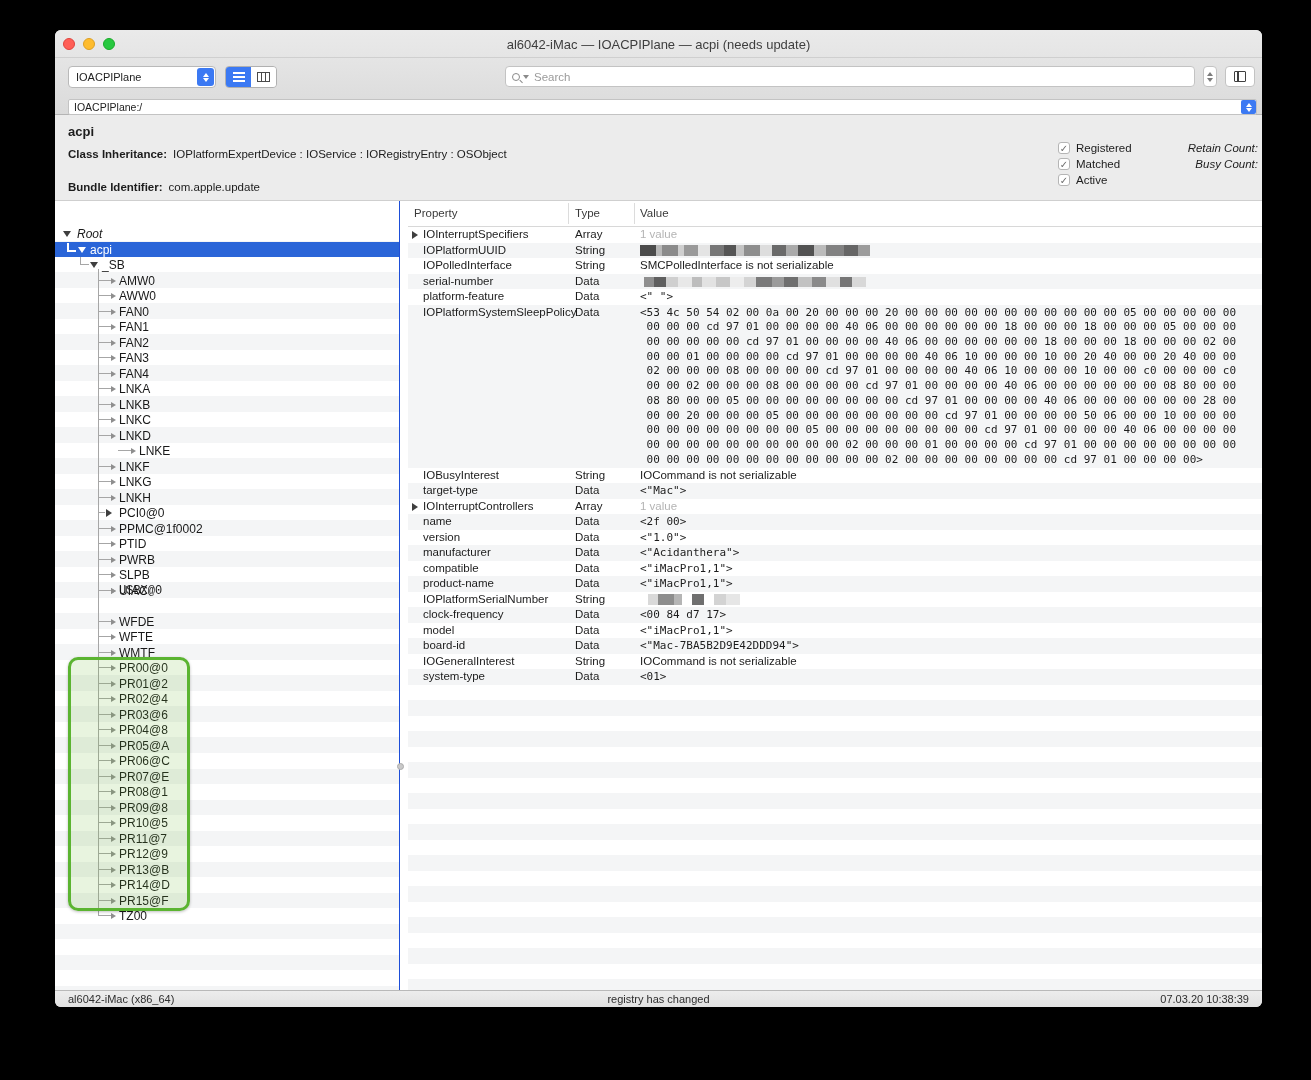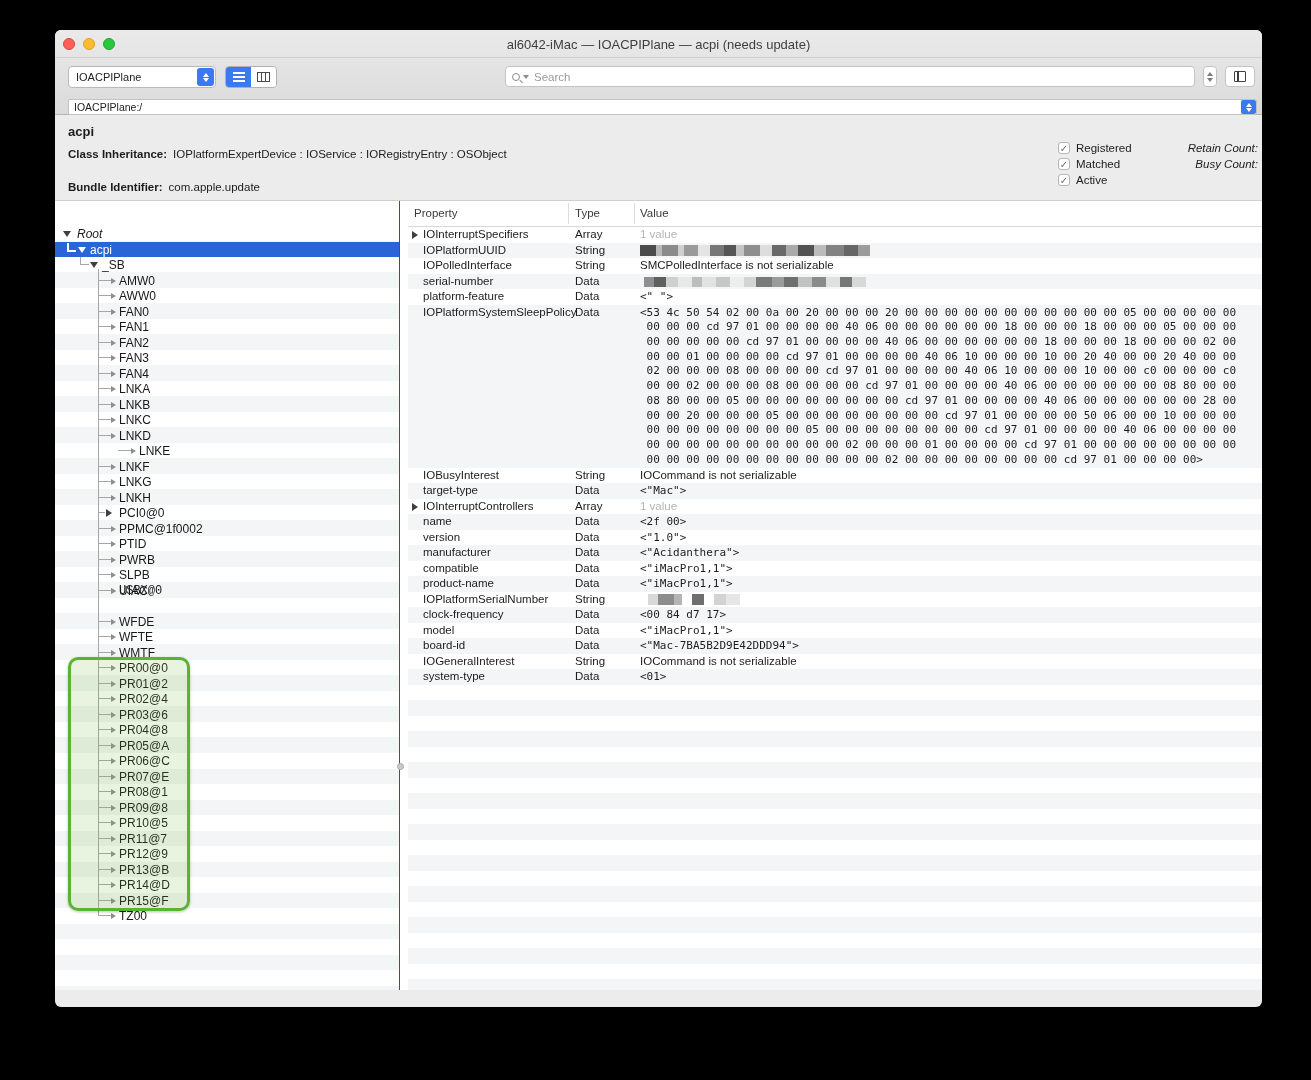--- a/index.html
+++ b/index.html
@@ -564,13 +564,18 @@
           <div class="prow alt">
             <span class="pname">system-type</span>
             <span class="ptype">Data</span>
             <span class="pval mono">&lt;01&gt;</span>
           </div>
           <div class="pfiller"></div>
         </div>
     </div>
   </div>
 
+  <div class="statusbar">
+    <span class="sl">al6042-iMac (x86_64)</span>
+    <span class="sc">registry has changed</span>
+    <span class="sr">07.03.20 10:38:39</span>
+  </div>
 </div>
 
 </body></html>

